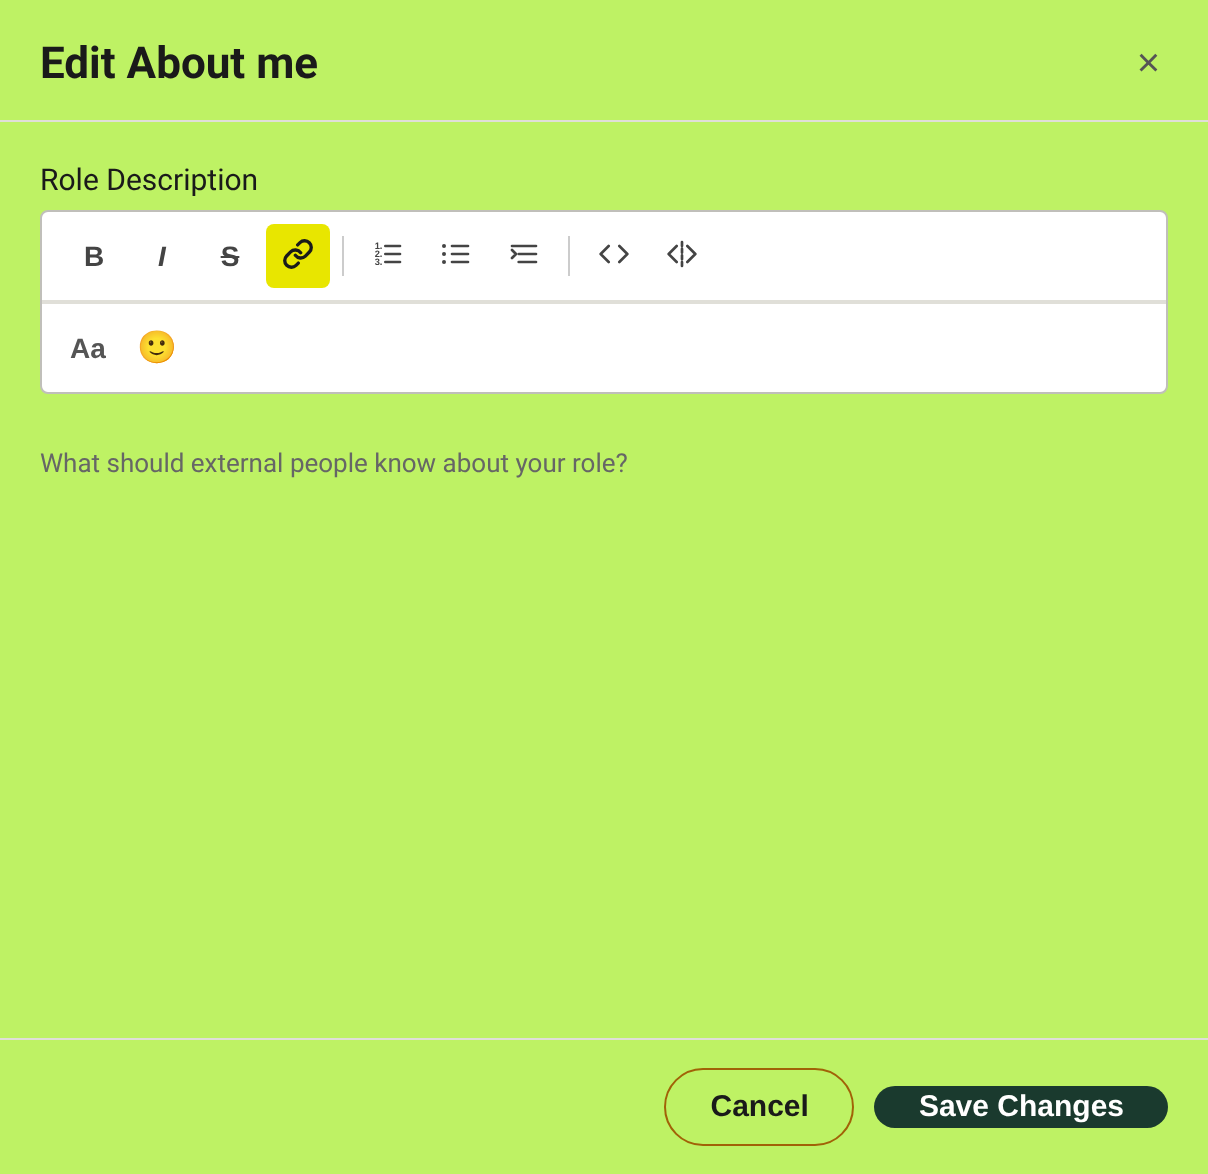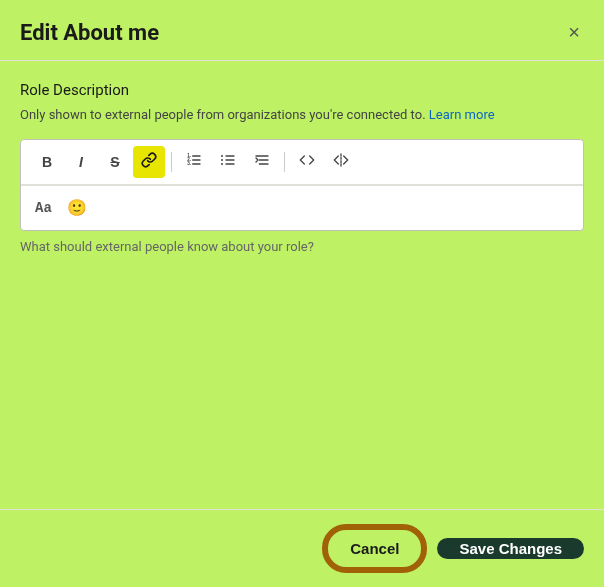--- a/index.html
+++ b/index.html
@@ -152,41 +152,40 @@
       background: none;
       border: none;
       cursor: pointer;
       color: #555;
       font-size: 15px;
       display: flex;
       align-items: center;
       justify-content: center;
       padding: 4px;
       border-radius: 4px;
-      font-family: Liberation Mono, monospace;
     }
 
     .hint-text {
       font-size: 13px;
       color: #666;
-      margin-top: 8px;
+      margin-top: 28px;
     }
 
     .modal-footer {
       display: flex;
       align-items: center;
       justify-content: flex-end;
       padding: 14px 20px;
       border-top: 1px solid #e0dfd8;
       gap: 10px;
     }
 
     .btn-cancel {
       background: none;
-      border: 6px solid #a16207;
+      border: 1px solid #a16207;
       border-radius: 24px;
       padding: 10px 22px;
       font-size: 15px;
       font-weight: 600;
       color: #1a1a1a;
       cursor: pointer;
     }
 
     .btn-save {
       background: #1a3a2e;
@@ -210,27 +209,20 @@
 <div class="modal">
   <div class="modal-header">
     <span class="modal-title">Edit About me</span>
     <button class="close-btn">
       <span>×</span>
     </button>
   </div>
 
   <div class="modal-body">
     <div class="section-label">Role Description</div>
-    <div class="section-description">
-      <span>Only shown to external people from organizations you're connected to.</span>
-      <span> </span>
-      <a class="learn-more-link" href="#">
-        <span>Learn more</span>
-      </a>
-    </div>
 
     <div class="editor-container">
       <div class="toolbar">
         <button class="toolbar-btn">
           <span class="icon-bold">B</span>
         </button>
         <button class="toolbar-btn">
           <span class="icon-italic">I</span>
         </button>
         <button class="toolbar-btn">

